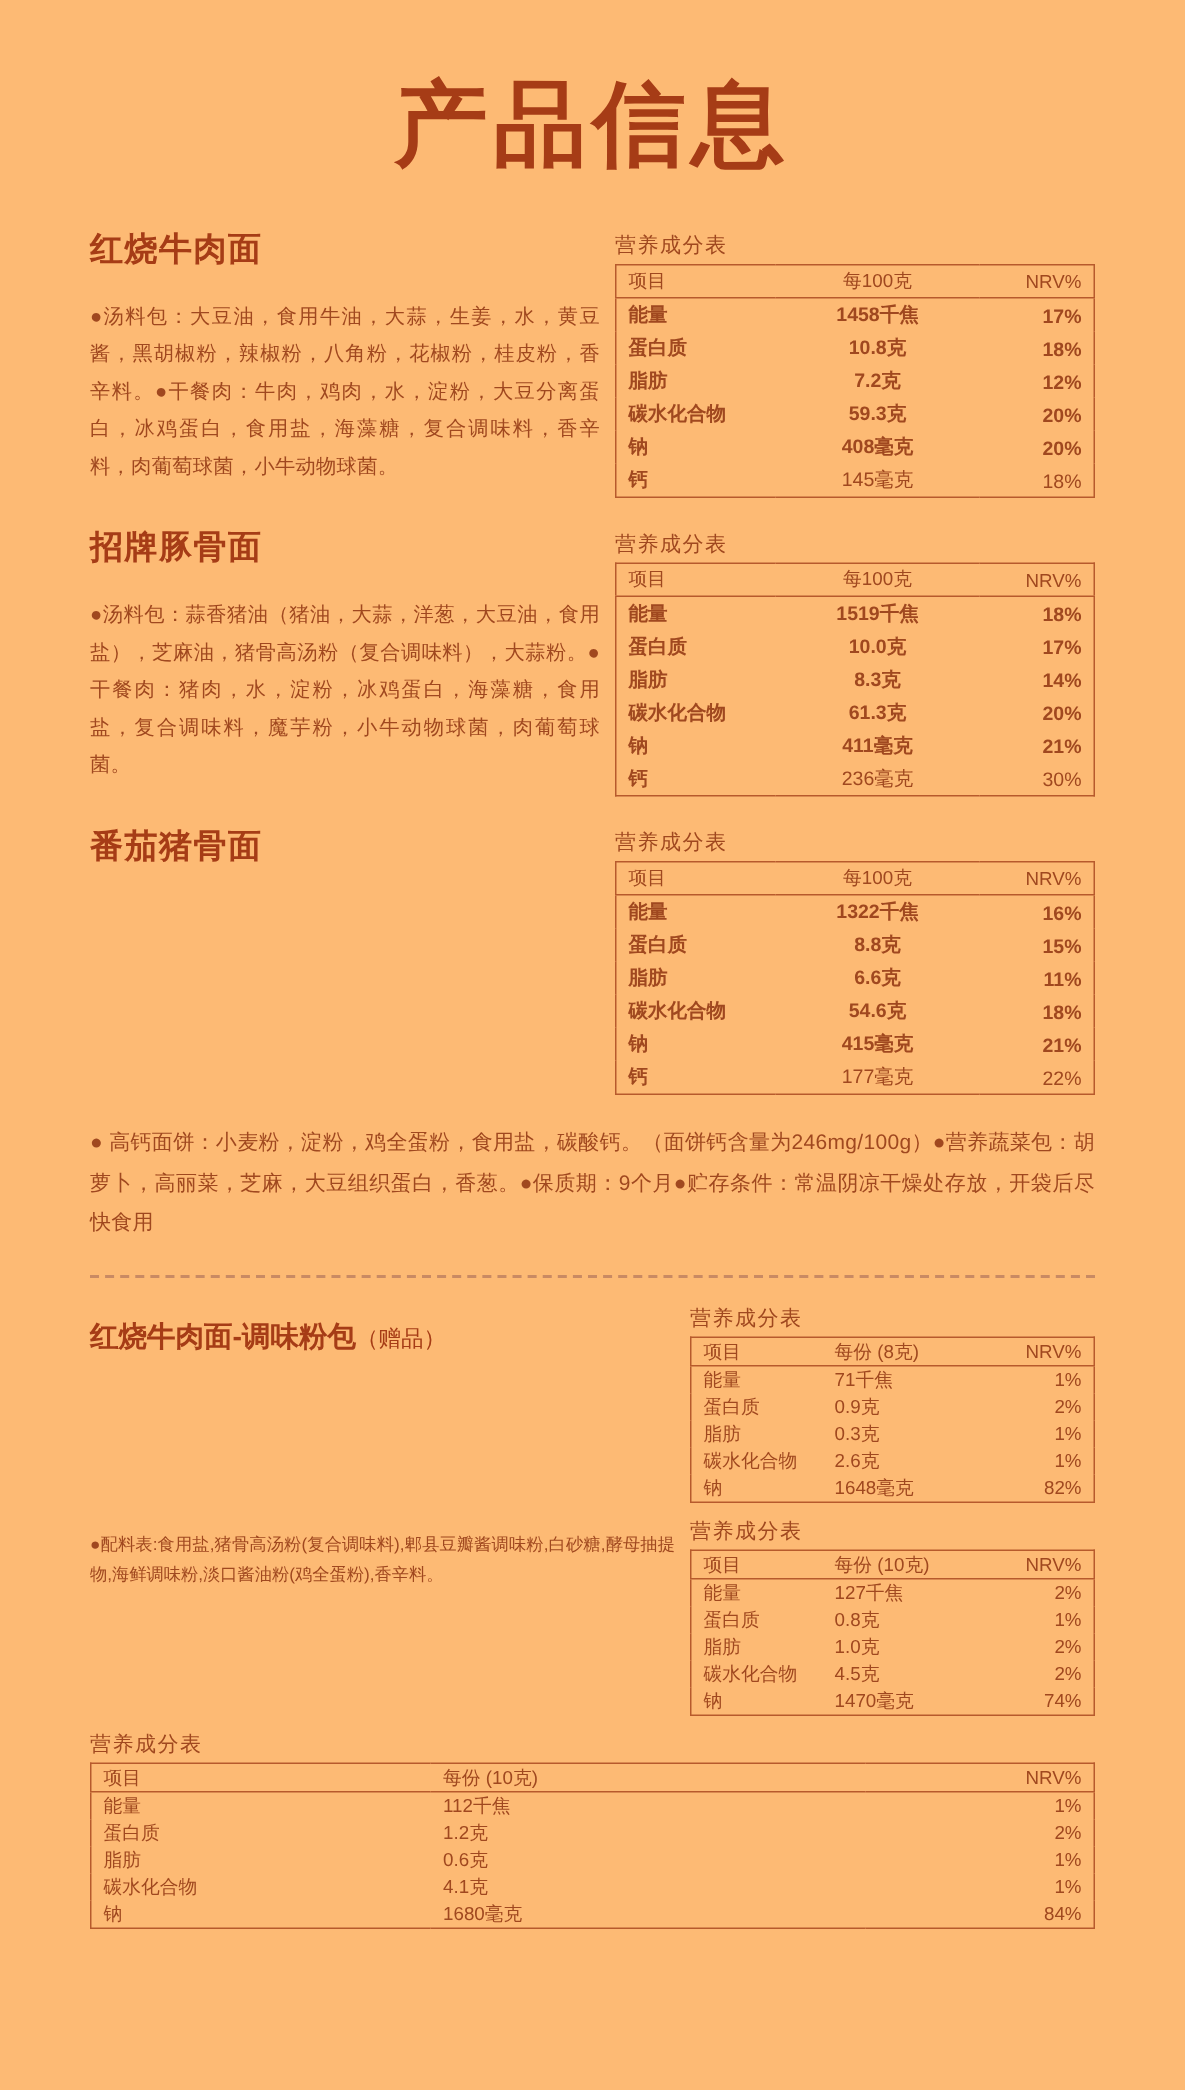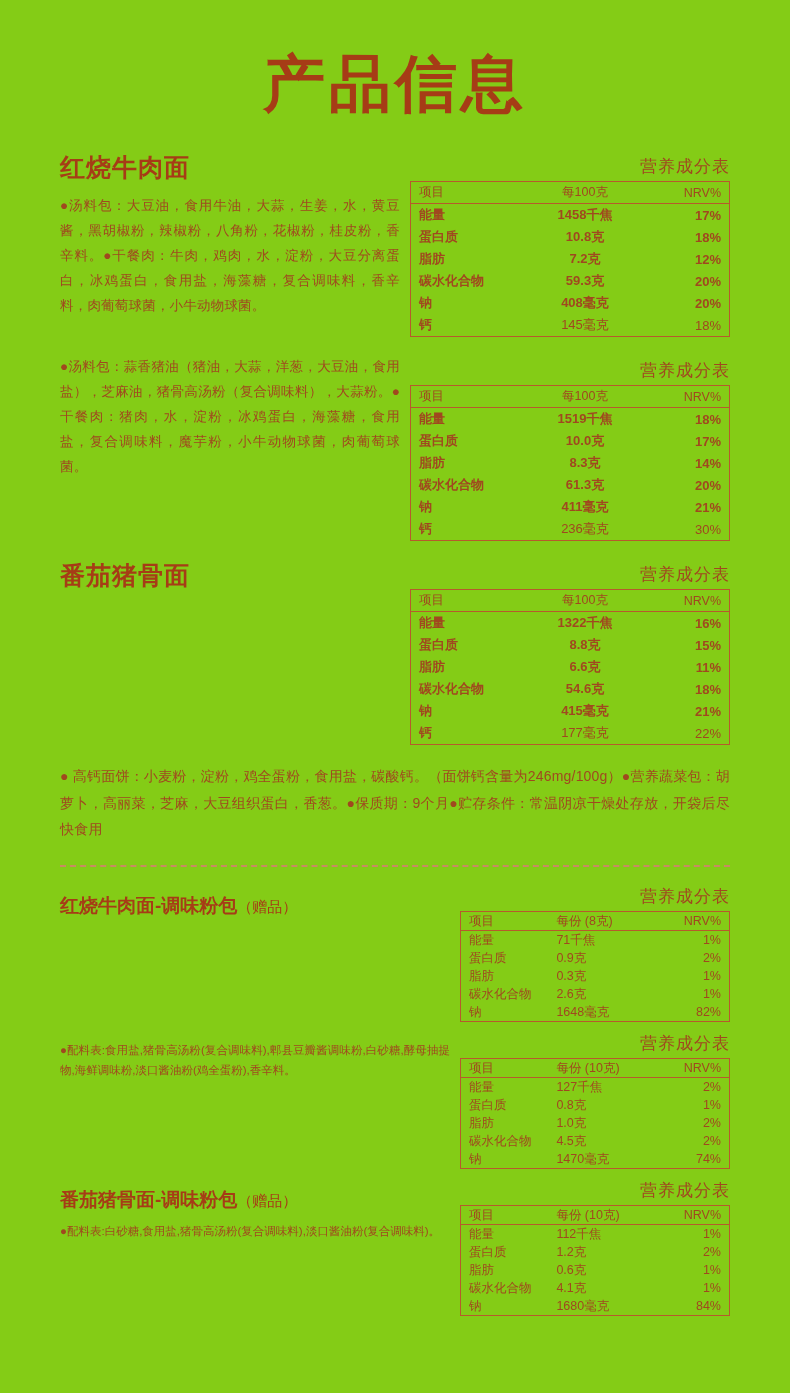--- a/index.html
+++ b/index.html
@@ -11,21 +11,21 @@
     width: 790px;
     height: 1393px;
     font-family: "Liberation Sans", "DejaVu Sans", sans-serif;
     color: #8a3b18;
     position: relative;
     overflow: hidden;
   }
   .page {
     width: 790px;
     height: 1393px;
-    background: #84cc16;
+    background: #fdba74;
     box-sizing: border-box;
     position: relative;
   }
   .title {
     text-align: center;
     font-size: 62px;
     font-weight: bold;
     letter-spacing: 4px;
     color: #a63c16;
     padding-top: 48px;
@@ -45,38 +45,39 @@
     width: 350px;
     flex: 0 0 350px;
     padding-right: 10px;
     box-sizing: border-box;
   }
   .sec-right {
     flex: 1 1 auto;
     padding-top: 4px;
   }
   .prod-name {
-    font-size: 25px;
+    font-size: 22px;
     font-weight: bold;
     color: #a63c16;
     margin: 0 0 10px 0;
     letter-spacing: 1px;
   }
   .ingredients {
     font-size: 13.5px;
     line-height: 1.85;
     color: #a0481f;
     text-align: justify;
     letter-spacing: 0.2px;
+    margin-top: 18px;
   }
   
   .nut-wrap { width: 100%; }
   .nut-title {
-    text-align: right;
-    font-size: 17px;
+    text-align: left;
+    font-size: 14px;
     color: #a0481f;
     margin-bottom: 3px;
     letter-spacing: 1px;
   }
   table.nut {
     width: 100%;
     border-collapse: collapse;
     border: 1.5px solid #b75a2c;
     border-radius: 4px;
     font-size: 13px;
@@ -227,20 +228,21 @@
                   <td class="nrv">18%</td>
                 </tr>
             </tbody>
           </table>
         </div>
       </div>
     </div>
 
     <div class="section">
       <div class="sec-left">
+        <div class="prod-name">招牌豚骨面</div>
         <div class="ingredients">●汤料包：蒜香猪油（猪油，大蒜，洋葱，大豆油，食用盐），芝麻油，猪骨高汤粉（复合调味料），大蒜粉。●干餐肉：猪肉，水，淀粉，冰鸡蛋白，海藻糖，食用盐，复合调味料，魔芋粉，小牛动物球菌，肉葡萄球菌。</div>
       </div>
       <div class="sec-right">
         <div class="nut-wrap">
           <div class="nut-title">营养成分表</div>
           <table class="nut">
             <thead>
               <tr>
                 <th class="item">项目</th>
                 <th class="val">每100克</th>
@@ -426,26 +428,20 @@
                 <td class="item">钠</td>
                 <td class="val">1470毫克</td>
                 <td class="nrv">74%</td>
               </tr>
           </tbody>
         </table>
       </div>
     </div>
 
     <div class="sub-section">
-      <div class="sub-left">
-        <div class="sub-name">
-          <span>番茄猪骨面-调味粉包</span><span class="gift">（赠品）</span>
-        </div>
-        <div class="sub-ing">●配料表:白砂糖,食用盐,猪骨高汤粉(复合调味料),淡口酱油粉(复合调味料)。</div>
-      </div>
       <div class="sub-right">
         <div class="nut-title">营养成分表</div>
         <table class="nut2">
           <thead>
             <tr>
               <th class="item">项目</th>
               <th class="val">每份 (10克)</th>
               <th class="nrv">NRV%</th>
             </tr>
           </thead>

